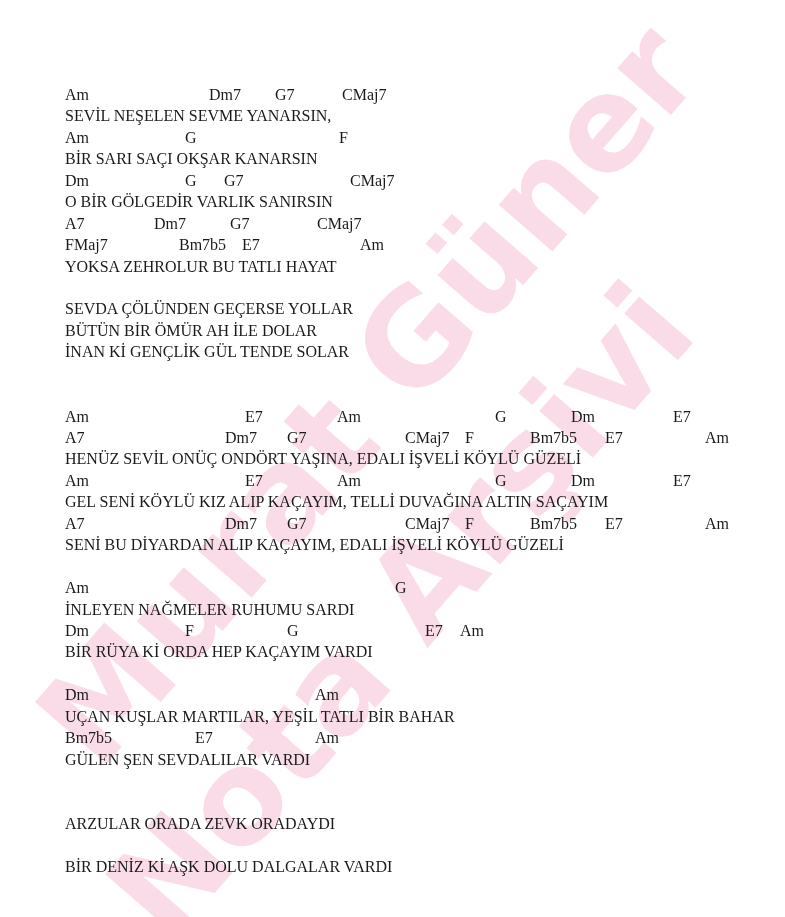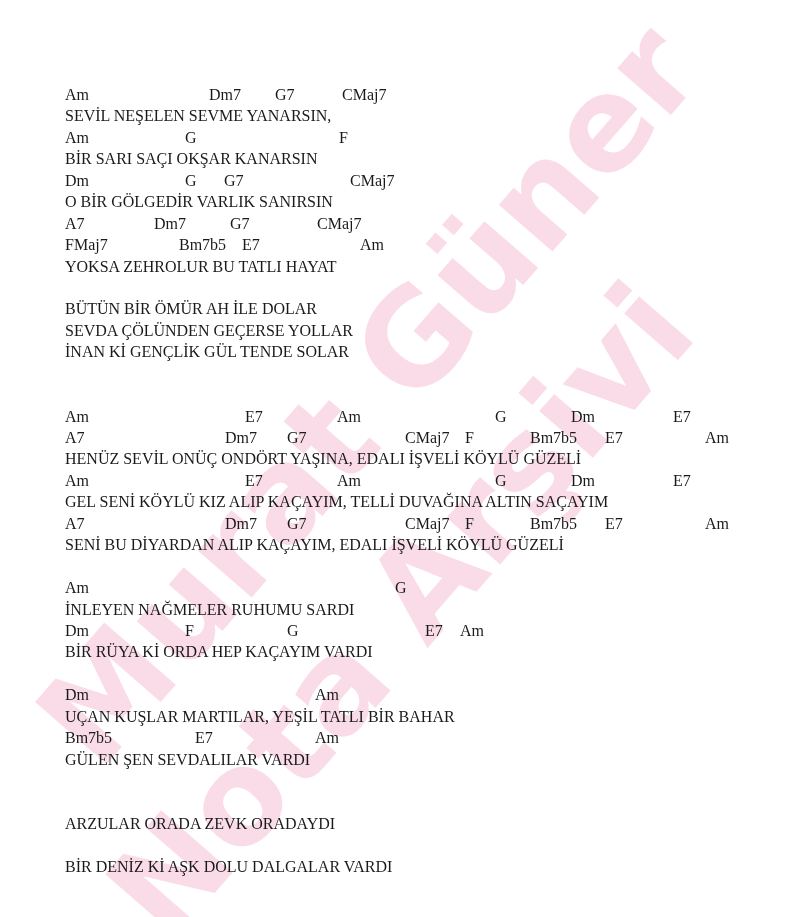--- a/index.html
+++ b/index.html
@@ -97,22 +97,22 @@
         <span class="chord" style="left: 252px;">CMaj7</span>
       </div>
       <div class="line chords">
         <span class="chord" style="left: 0px;">FMaj7</span>
         <span class="chord" style="left: 114px;">Bm7b5</span>
         <span class="chord" style="left: 177px;">E7</span>
         <span class="chord" style="left: 295px;">Am</span>
       </div>
       <div class="line lyric">YOKSA ZEHROLUR BU TATLI HAYAT</div>
       <div class="line blank"></div>
+      <div class="line lyric">SEVDA ÇÖLÜNDEN GEÇERSE YOLLAR</div>
       <div class="line lyric">BÜTÜN BİR ÖMÜR AH İLE DOLAR</div>
-      <div class="line lyric">SEVDA ÇÖLÜNDEN GEÇERSE YOLLAR</div>
       <div class="line lyric">İNAN Kİ GENÇLİK GÜL TENDE SOLAR</div>
       <div class="line blank"></div>
       <div class="line blank"></div>
       <div class="line chords">
         <span class="chord" style="left: 0px;">Am</span>
         <span class="chord" style="left: 180px;">E7</span>
         <span class="chord" style="left: 272px;">Am</span>
         <span class="chord" style="left: 430px;">G</span>
         <span class="chord" style="left: 506px;">Dm</span>
         <span class="chord" style="left: 608px;">E7</span>

